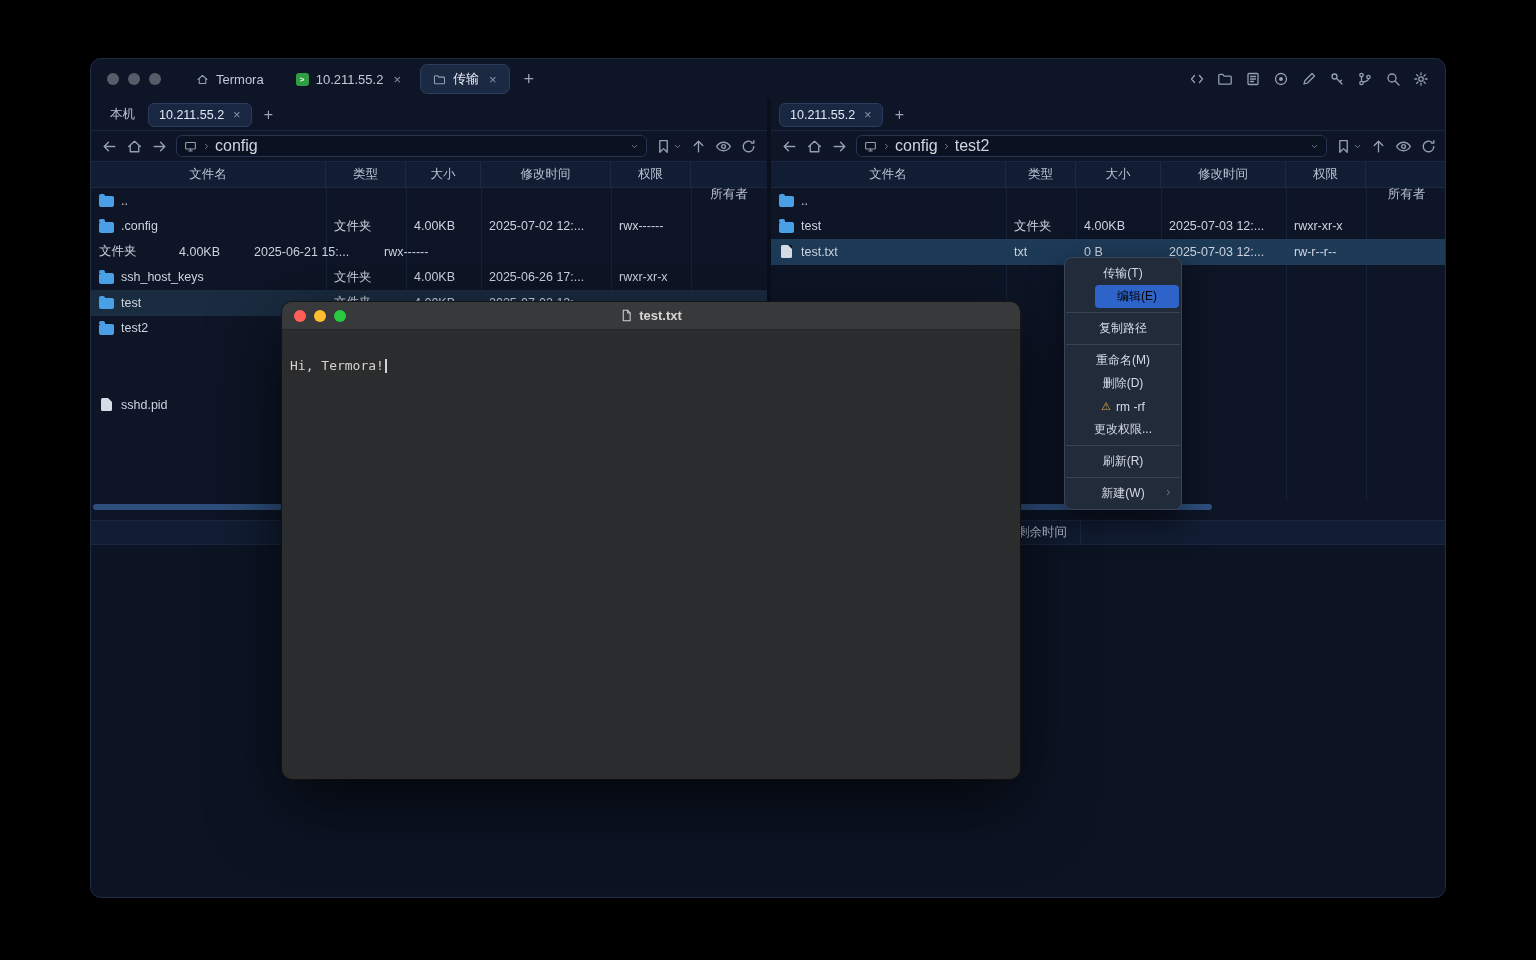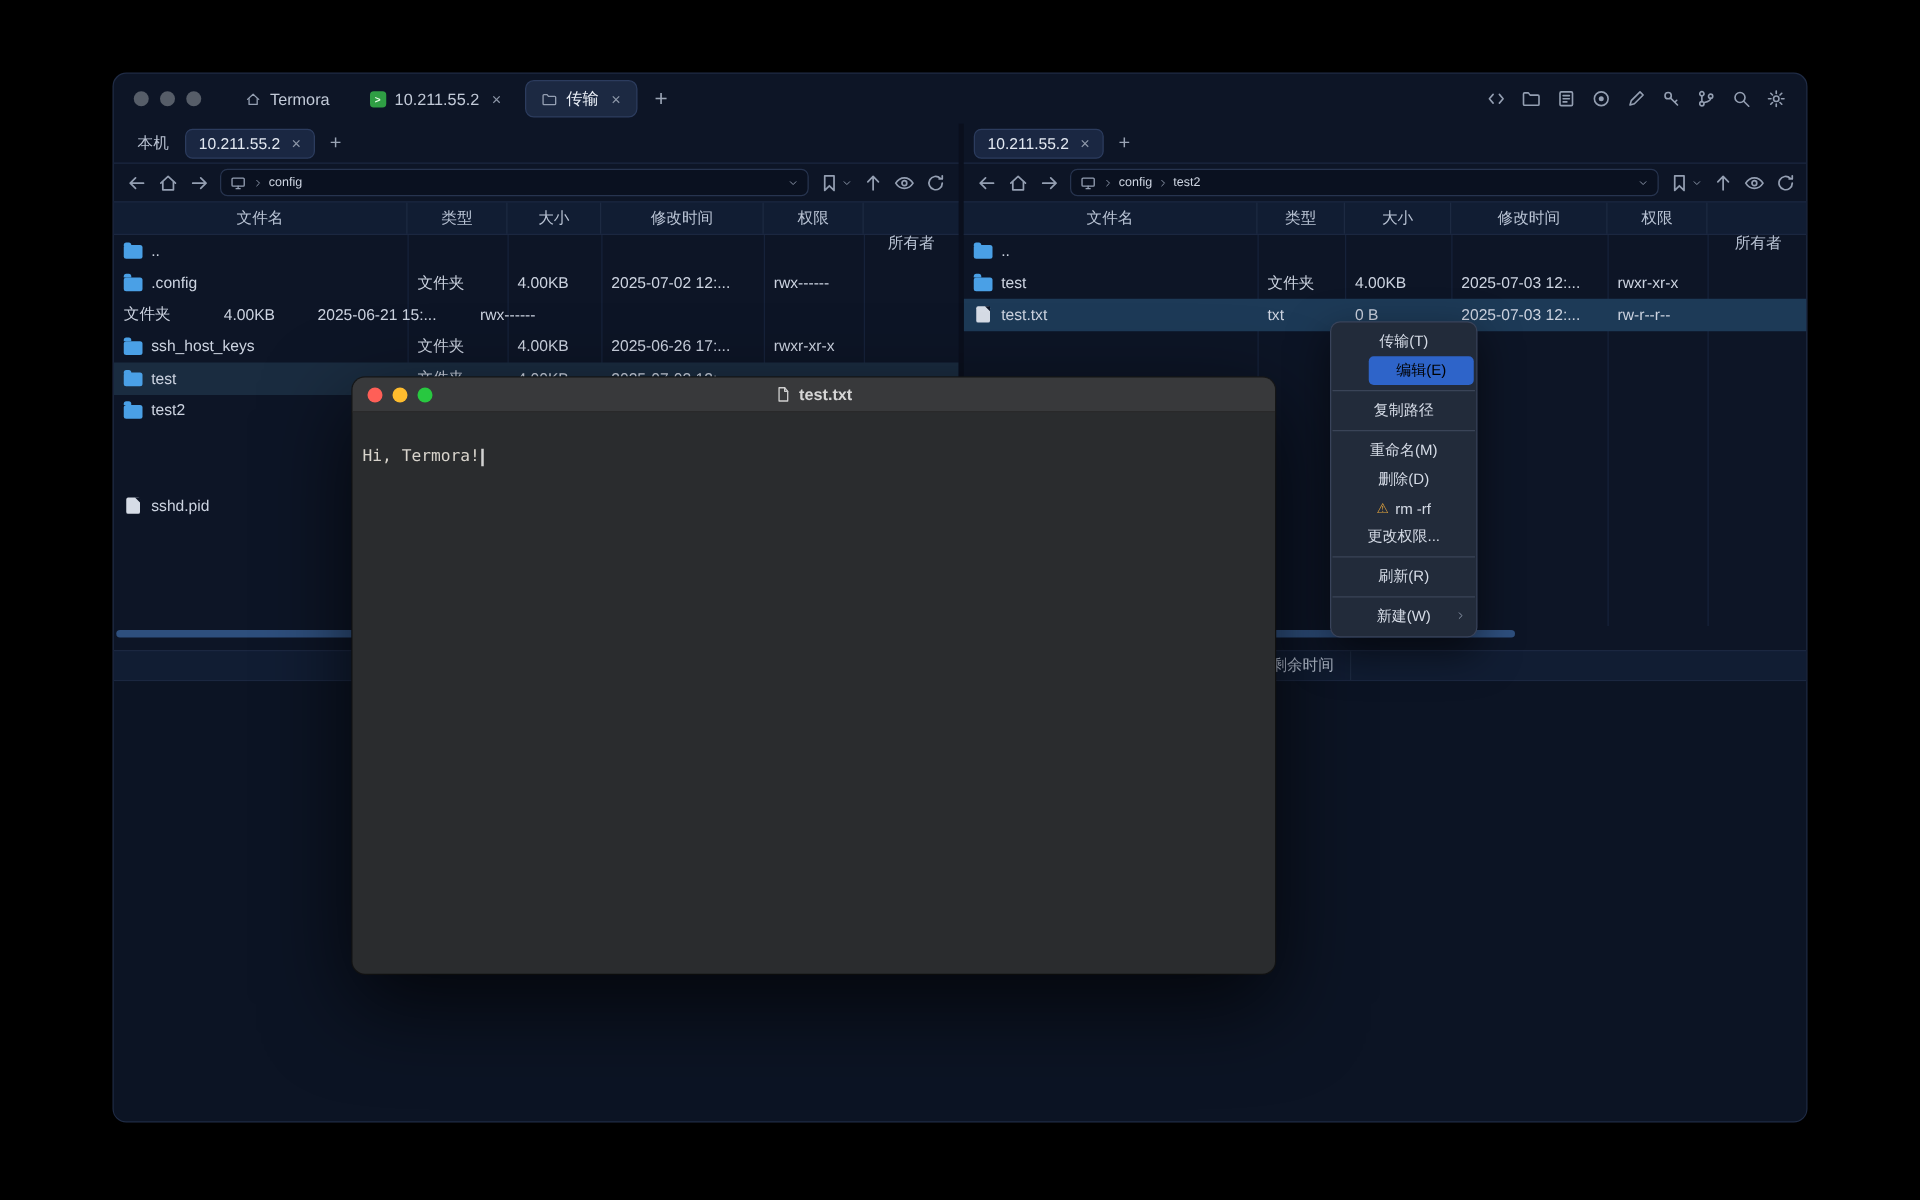--- a/index.html
+++ b/index.html
@@ -37,21 +37,21 @@
   .pane-right { left:680px; width:676px; }
   .vsplit { position:absolute; left:676px; top:40px; width:4px; height:414px; background:#0a0f1d; }
 
   .pane-tabrow { height:32px; border-bottom:1px solid #1b2740; display:flex; align-items:center; padding:0 8px; }
   .pane-tab { height:24px; padding:0 10px; margin-right:2px; display:flex; align-items:center; gap:6px;
               border-radius:6px; font-size:12.5px; color:#b9c2d2; border:1px solid transparent; }
   .pane-tab.active { background:#1a2742; border-color:#2c3c5e; color:#e2e8f1; }
 
   .pane-toolbar { height:30px; display:flex; align-items:center; gap:8px; padding:0 10px; }
   .pathbox { flex:1; height:22px; background:#0a1120; border:1px solid #27344f; border-radius:6px;
-             display:flex; align-items:center; padding:0 7px; gap:5px; color:#c6cdda; font-size:10px; overflow:hidden; }
+             display:flex; align-items:center; padding:0 7px; gap:5px; color:#c6cdda; font-size:16px; overflow:hidden; }
   .pathbox .segs { display:flex; align-items:center; gap:4px; }
   .pathbox .seg { color:#ced5e1; white-space:nowrap; }
   .pathbox .dd { margin-left:auto; }
   .bm-wrap { display:flex; align-items:center; gap:1px; }
 
   
   .table-head { height:27px; background:#111d33; border-top:1px solid #1b2740; border-bottom:1px solid #1b2740;
                 display:flex; align-items:stretch; font-size:12.5px; color:#b9c3d4; }
   .th { display:flex; align-items:center; justify-content:center; border-right:1px solid #1d2a42; flex:none; }
   .th:last-child { border-right:none;margin-top:32px; }

